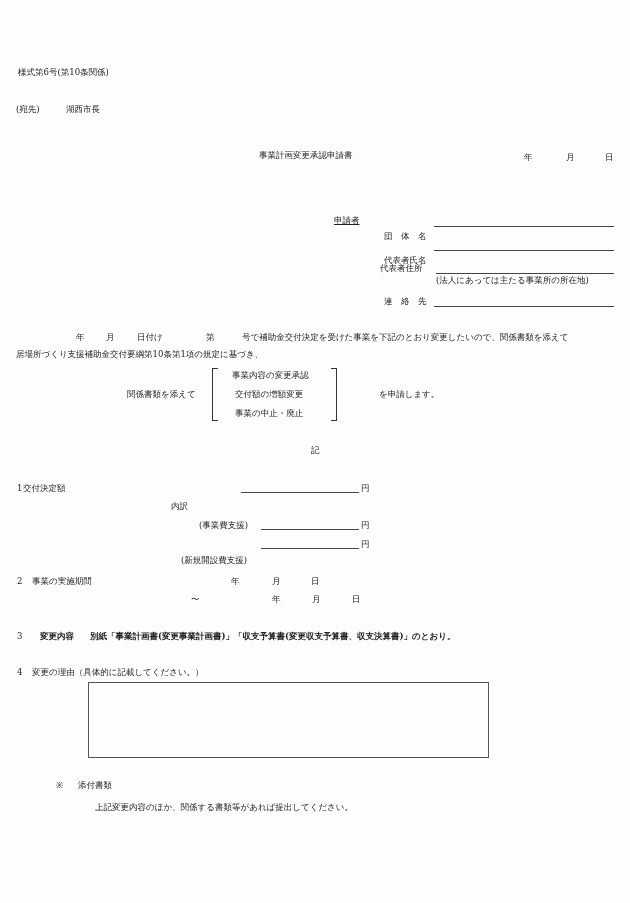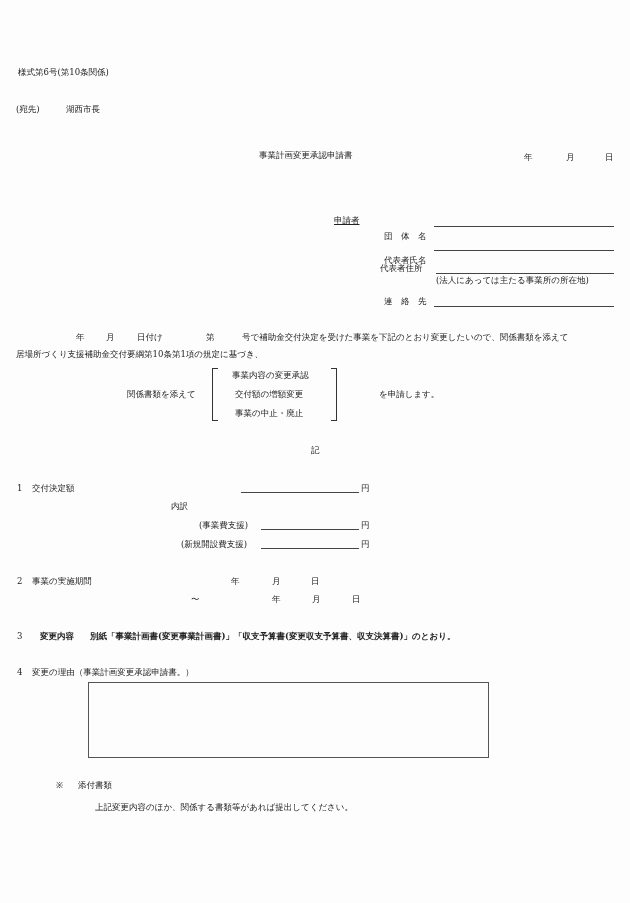--- a/index.html
+++ b/index.html
@@ -67,31 +67,31 @@
   <span class="abs" style="left:235px;top:390px;">交付額の増額変更</span>
   <span class="abs" style="left:235px;top:409px;">事業の中止・廃止</span>
   <div class="bracket-r" style="left:331px;top:368px;height:51px;"></div>
   <span class="abs" style="left:345px;top:390px;margin-left:34px;">を申請します。</span>
 </div>
 
 <div class="abs" style="left:311px;top:446px;">記</div>
 
 <div>
   <span class="abs" style="left:17px;top:484px;">1</span>
-  <span class="abs" style="left:32px;top:484px;">交付決定額</span>
+  <span class="abs" style="left:23px;top:484px;">交付決定額</span>
   <div class="line" style="left:241px;top:492px;width:118px;"></div>
   <span class="abs" style="left:361px;top:484px;">円</span>
 
   <span class="abs" style="left:171px;top:502px;">内訳</span>
 
   <span class="abs" style="left:181px;top:521px;margin-left:18px;">(事業費支援)</span>
   <div class="line" style="left:261px;top:529px;width:98px;"></div>
   <span class="abs" style="left:361px;top:521px;">円</span>
 
-  <span class="abs" style="left:181px;top:540px;">(新規開設費支援)</span>
+  <span class="abs" style="left:181px;top:556px;">(新規開設費支援)</span>
   <div class="line" style="left:261px;top:548px;width:98px;"></div>
   <span class="abs" style="left:361px;top:540px;">円</span>
 </div>
 
 <div>
   <span class="abs" style="left:17px;top:577px;">2</span>
   <span class="abs" style="left:32px;top:577px;">事業の実施期間</span>
   <span class="abs" style="left:231px;top:577px;">年</span>
   <span class="abs" style="left:272px;top:577px;">月</span>
   <span class="abs" style="left:311px;top:577px;">日</span>
@@ -102,21 +102,21 @@
 </div>
 
 <div>
   <span class="abs" style="left:17px;top:632px;">3</span>
   <span class="abs" style="left:40px;top:632px;font-weight:bold;">変更内容</span>
   <span class="abs" style="left:90px;top:632px;font-weight:bold;">別紙「事業計画書(変更事業計画書)」「収支予算書(変更収支予算書、収支決算書)」のとおり。</span>
 </div>
 
 <div>
   <span class="abs" style="left:17px;top:668px;">4</span>
-  <span class="abs" style="left:32px;top:668px;">変更の理由（事業計画変更承認申請書。）</span>
+  <span class="abs" style="left:32px;top:668px;">変更の理由（具体的に記載してください。）</span>
   <div class="reason-box" style="left:88px;top:682px;width:401px;height:76px;"></div>
 </div>
 
 <div>
   <span class="abs" style="left:56px;top:781px;">※</span>
   <span class="abs" style="left:78px;top:781px;">添付書類</span>
   <span class="abs" style="left:95px;top:803px;font-family:Liberation Serif, serif;">上記変更内容のほか、関係する書類等があれば提出してください。</span>
 </div>
 
 </body></html>

